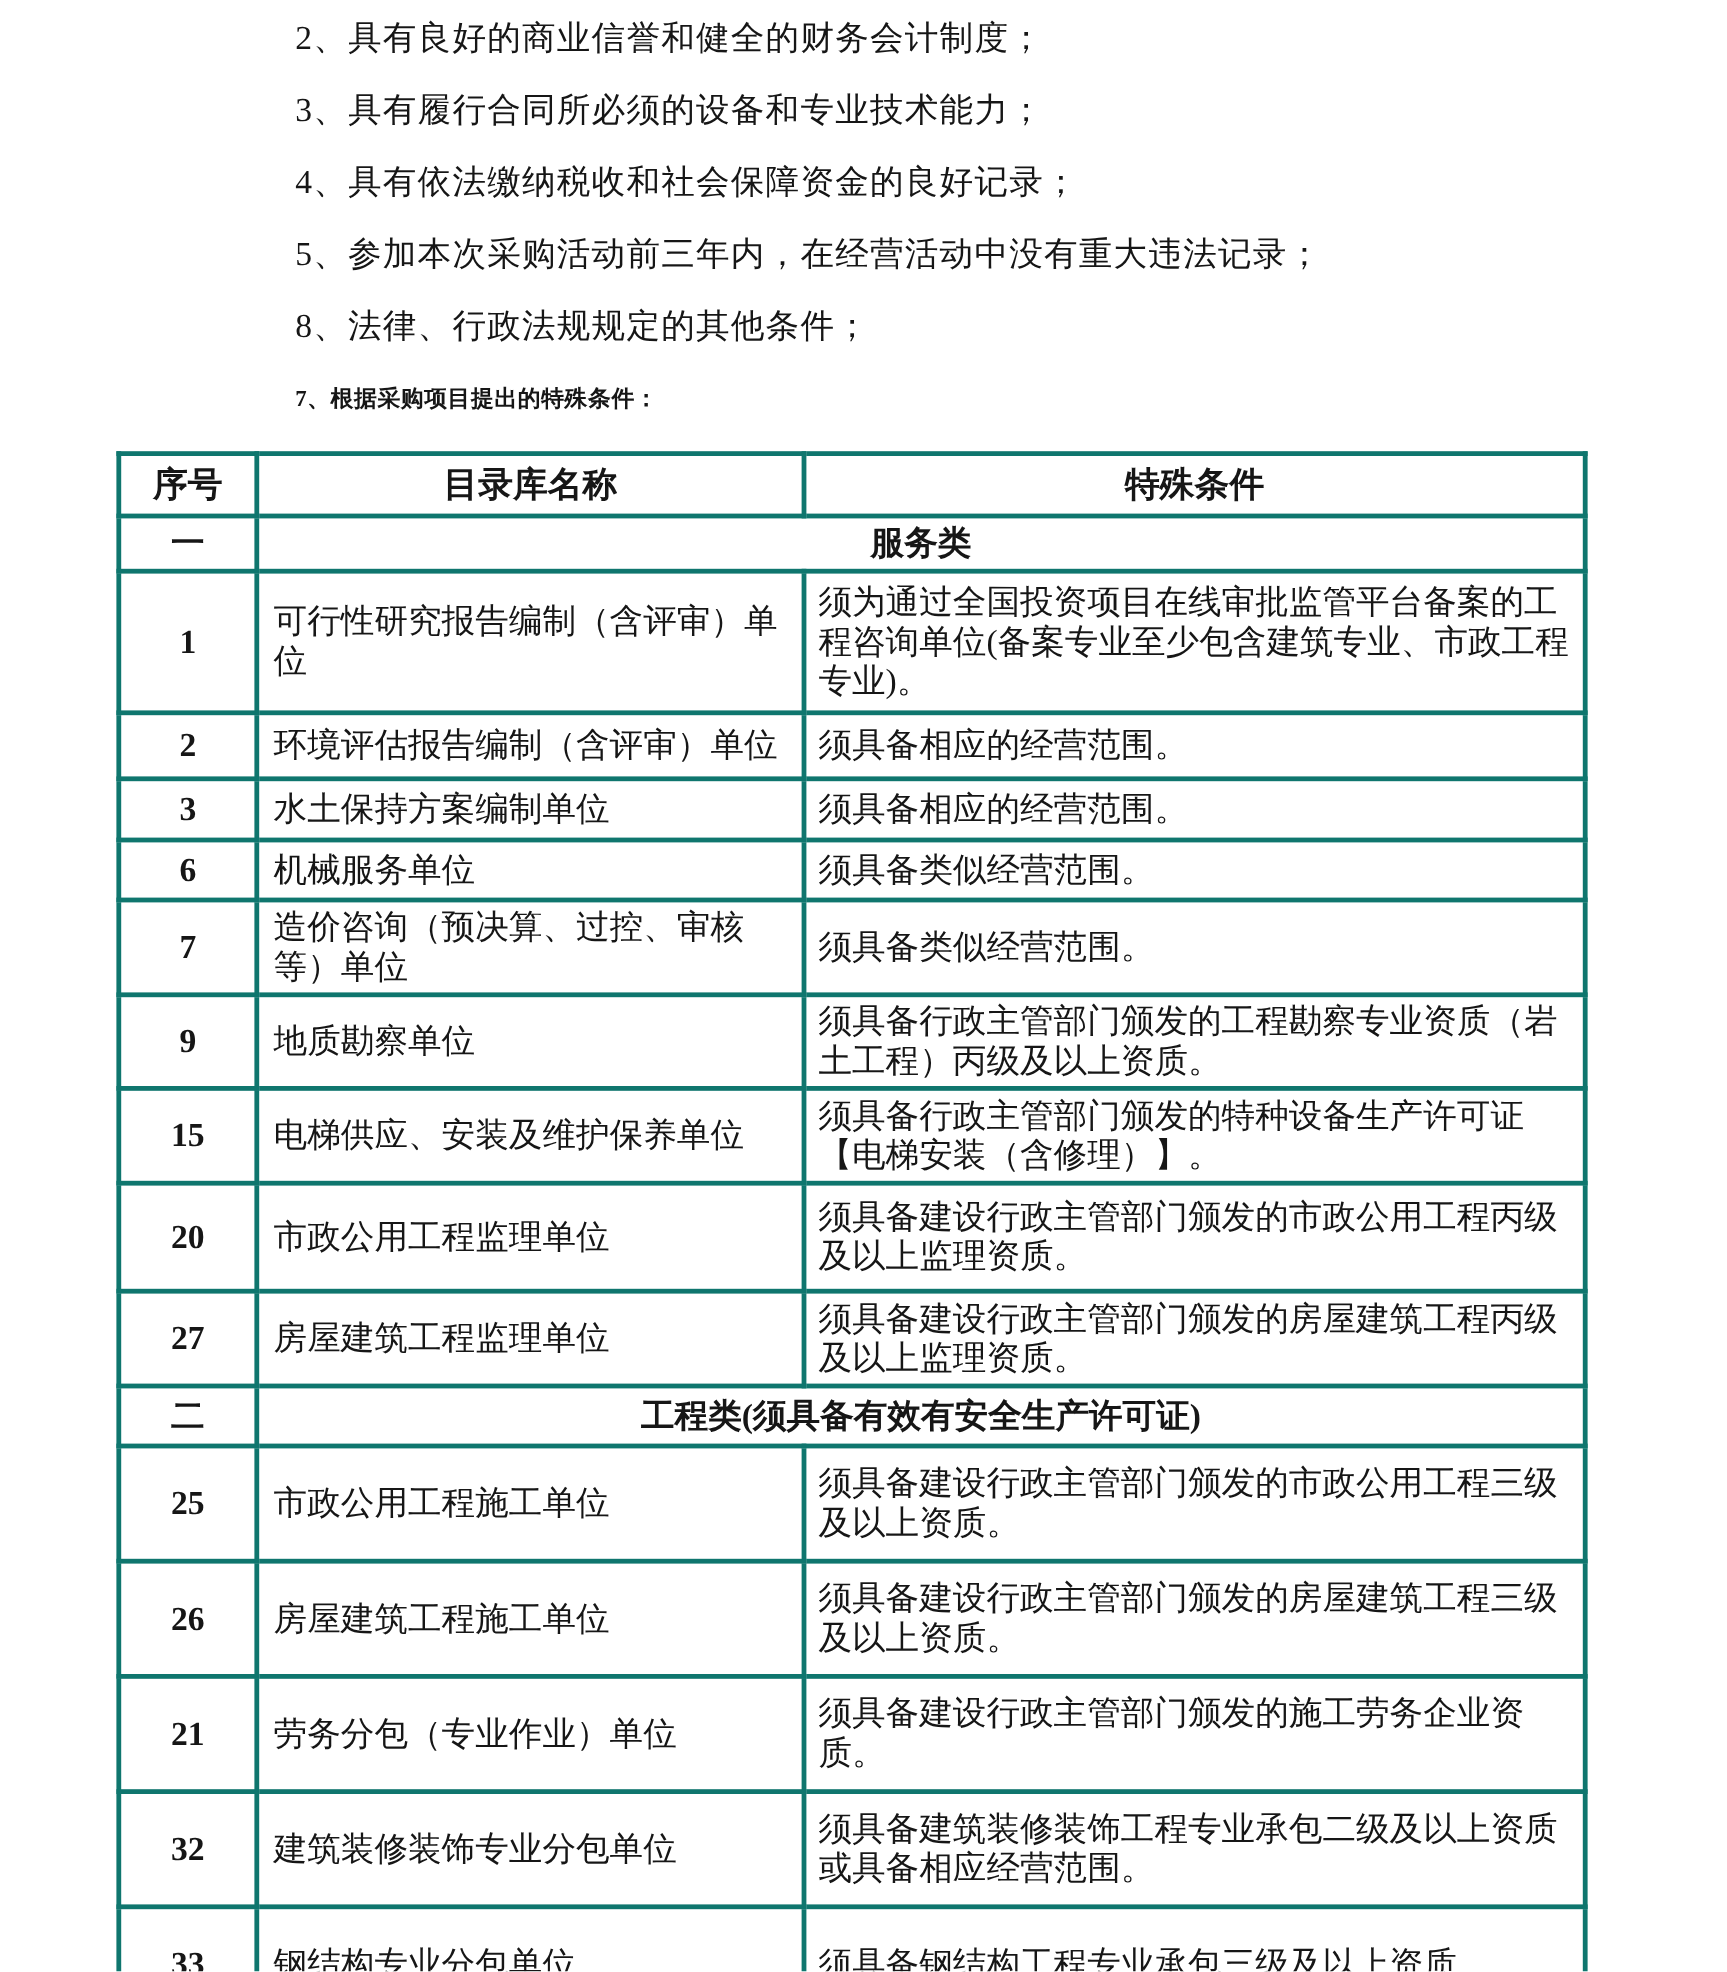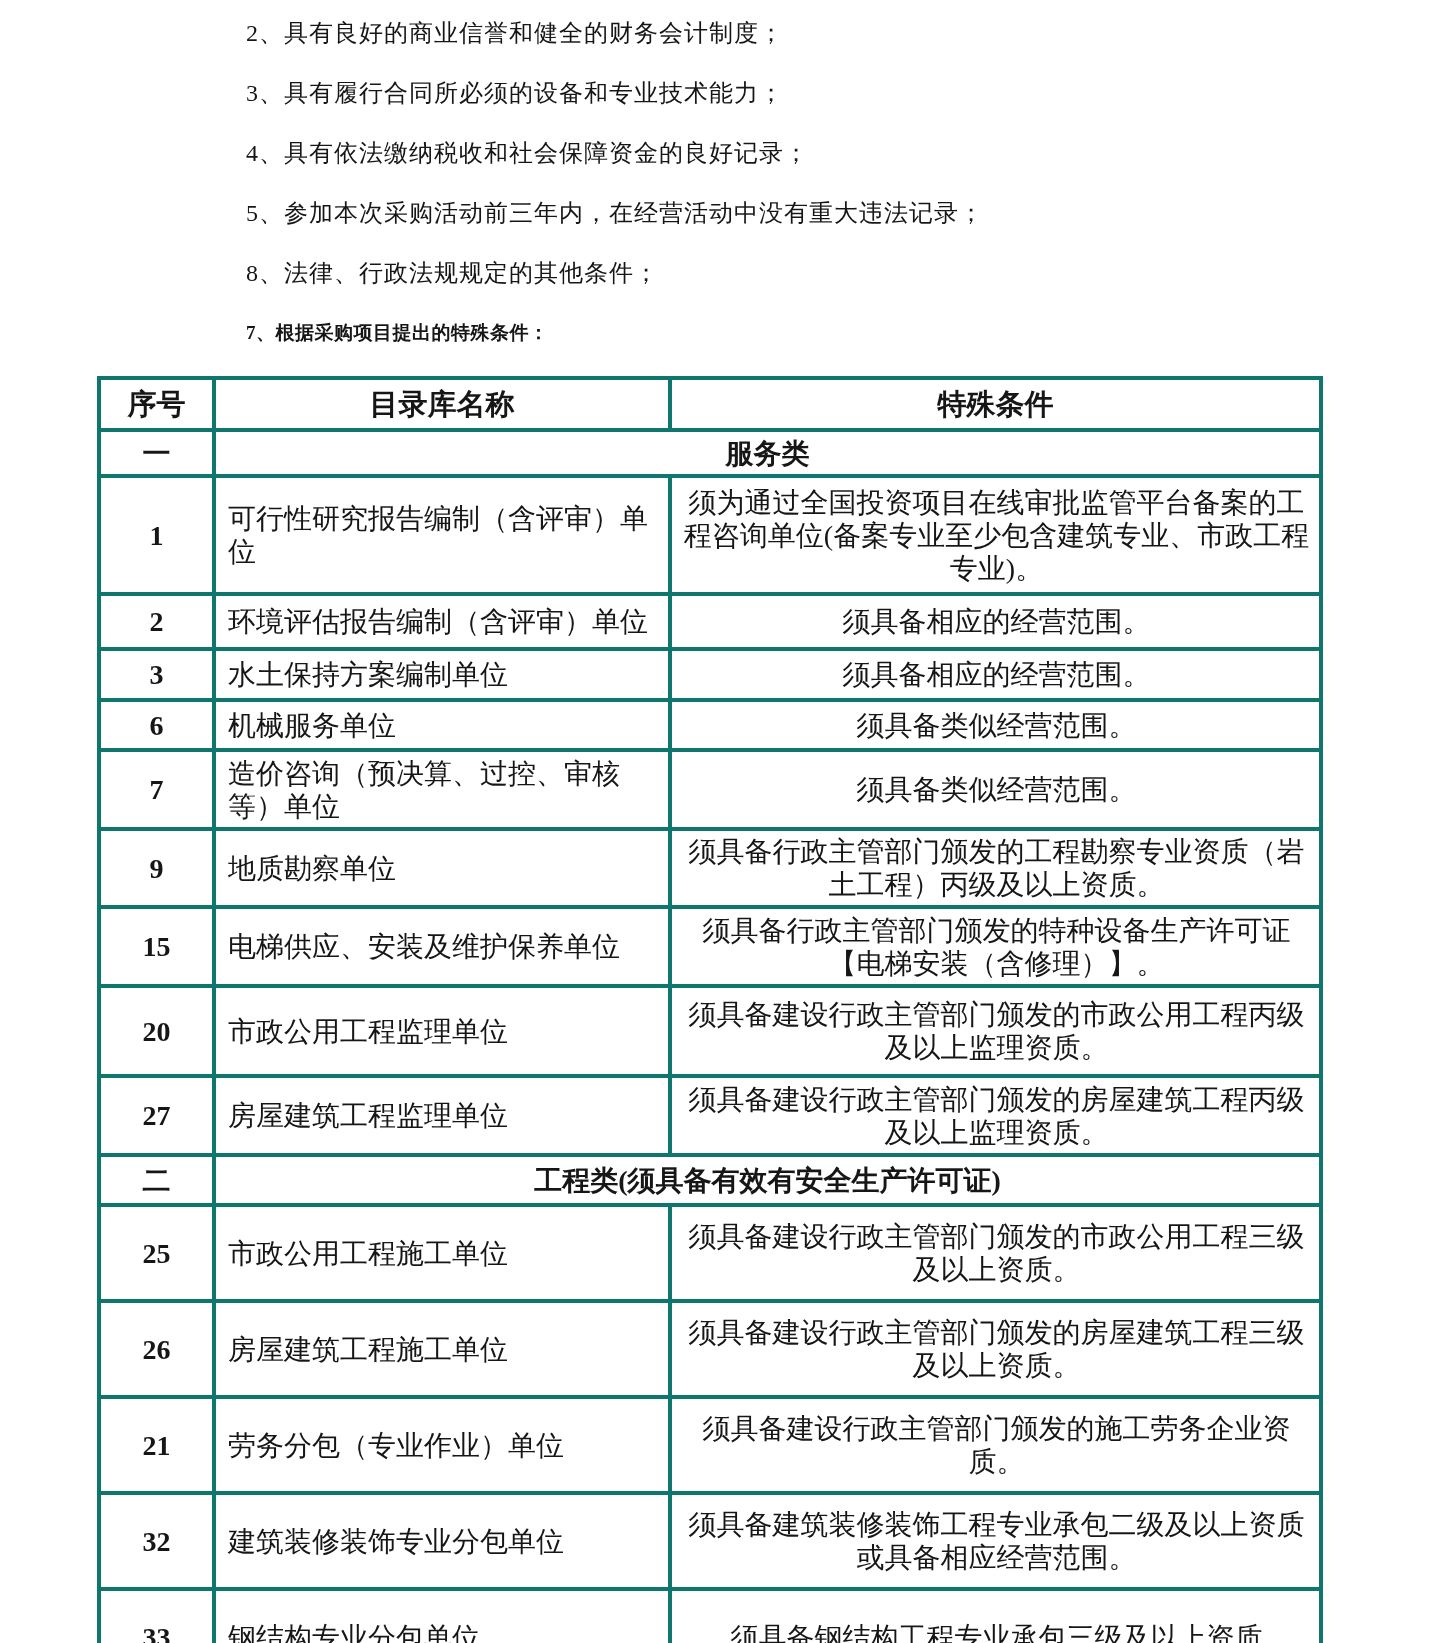--- a/index.html
+++ b/index.html
@@ -8,21 +8,21 @@
     position:relative;
     width:1439px; height:1643px;
     background:#ffffff;
     color:#161616;
     font-family:"Liberation Serif","DejaVu Serif",serif;
     overflow:hidden;
   }
   
   .intro { padding:16px 40px 0 246px; }
   .intro-item {
-    font-size:24px;
+    font-size:28px;
     line-height:34px;
     letter-spacing:1px;
     margin-bottom:26px;
     white-space:nowrap;
   }
   .intro-item.bold { font-weight:bold; font-size:19px; letter-spacing:0.5px; }
   
   .doc-table {
     table-layout:fixed;
     border-collapse:collapse;
@@ -40,21 +40,21 @@
     font-size:29px;
     font-weight:bold;
     text-align:center;
   }
   .c-no {
     text-align:center;
     font-weight:bold;
     font-size:29px;
   }
   .c-name { text-align:left; padding:4px 8px 4px 12px; }
-  .c-cond { text-align:center; padding:4px 8px 4px 10px; }
+  .c-cond { text-align:left; padding:4px 8px 4px 10px; }
   .c-section {
     text-align:center;
     font-weight:bold;
     font-size:29px;
   }
   
   .rh52 { height:52px; }
   .rh46 { height:46px; }
   .rh118{ height:118px; }
   .rh55 { height:55px; }

